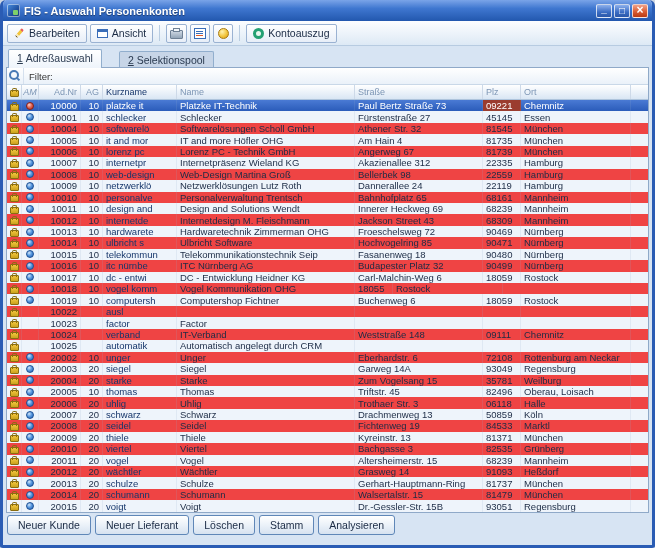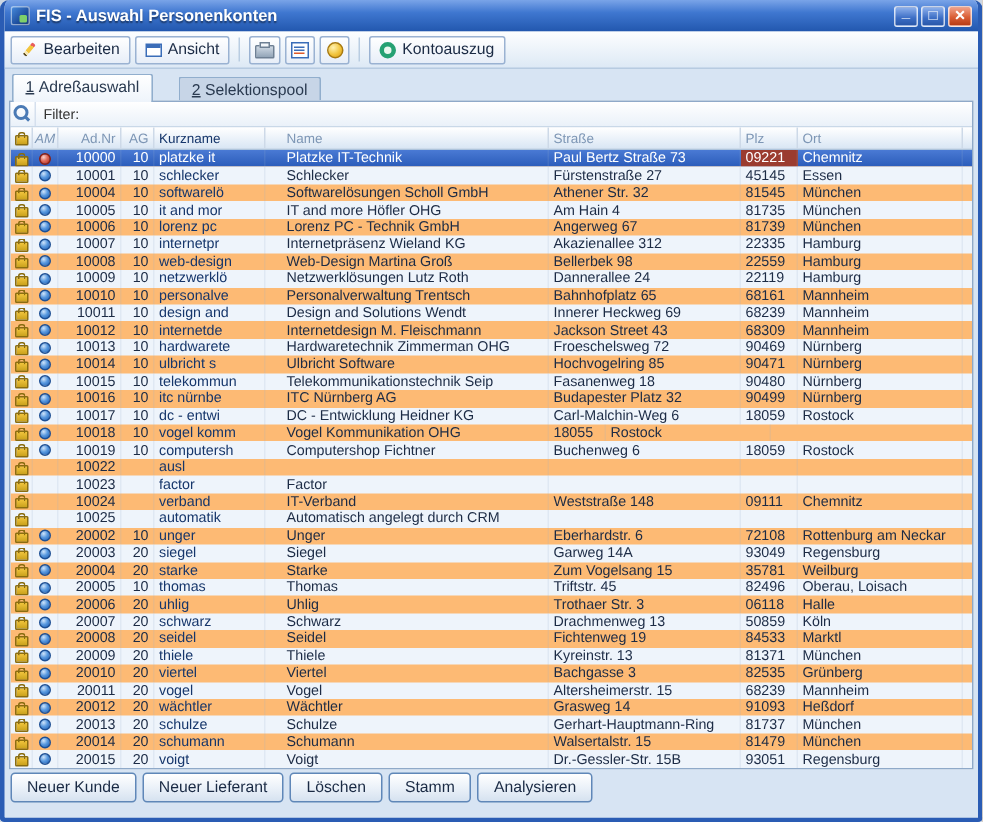--- a/index.html
+++ b/index.html
@@ -54,31 +54,31 @@
   
   .panel{flex:1;background:#fff;border:1px solid #8fa9c8;display:flex;flex-direction:column;overflow:hidden;position:relative;z-index:1;}
   .filter-row{flex:0 0 16px;display:flex;align-items:center;background:linear-gradient(#ffffff,#eaf1f9);border-bottom:1px solid #c9d8e8;}
   .filter-btn{width:17px;height:100%;display:flex;align-items:center;justify-content:center;border-right:1px solid #d5e0ee;box-sizing:border-box;}
   .magnifier-icon{position:relative;width:6px;height:6px;border:2px solid #4a7ab5;border-radius:50%;margin:-2px 3px 0 0;}
   .magnifier-icon::after{content:"";position:absolute;width:4px;height:2px;background:#4a7ab5;transform:rotate(45deg);right:-3px;bottom:-2px;}
   .filter-label{font-size:9.5px;color:#333;padding-left:5px;}
   .header-row{flex:0 0 14px;display:flex;background:linear-gradient(#ffffff,#d9e6f4);border-bottom:1px solid #aec4dc;}
   .hcell{box-sizing:border-box;font-size:9px;color:#7d96b5;padding:0 3px;border-right:1px solid #cdd9e8;
     overflow:hidden;white-space:nowrap;display:flex;align-items:center;}
-  .tbody{flex:1;display:flex;flex-direction:column;overflow:hidden;background:#fdba74;}
+  .tbody{flex:1;display:flex;flex-direction:column;overflow:hidden;background:#ef4444;}
   .trow{flex:1 1 0;display:flex;min-height:0;}
   .trow:nth-child(even){background:#eef4fb;}
   .tcell{box-sizing:border-box;font-size:9.5px;color:#1c2b45;padding:0 3px;border-right:1px solid rgba(150,175,205,.16);
     overflow:hidden;white-space:nowrap;display:flex;align-items:center;}
   .col-lock{flex:0 0 15px;justify-content:center;padding:0;}
   .col-am{flex:0 0 17px;justify-content:center;padding:0;font-style:italic;}
   .col-adnr{flex:0 0 42px;justify-content:flex-end;}
   .col-ag{flex:0 0 22px;justify-content:flex-end;}
   .col-kurz{flex:0 0 74px;color:#16366b;}
-  .col-name{flex:0 0 178px;margin-left:11px;}
+  .col-name{flex:0 0 178px;}
   .col-str{flex:0 0 128px;}
   .col-plz{flex:0 0 38px;}
   .col-ort{flex:0 0 110px;}
   .col-fill{flex:1;border-right:none;}
   .trow.selected{background:linear-gradient(180deg,#4a7ad4,#2b5cba);}
   .trow.selected .tcell{color:#fff;}
   .trow.selected .tcell.focus{background:#9b3c2f;text-align:center;}
   .lock-icon{position:relative;width:7px;height:5px;background:linear-gradient(#f2c53d,#caa21d);
     border:1px solid #8a6d10;border-radius:1px;margin-top:3px;display:inline-block;}
   .lock-icon::before{content:"";position:absolute;left:1px;top:-3px;width:3px;height:3px;border:1px solid #8a6d10;

